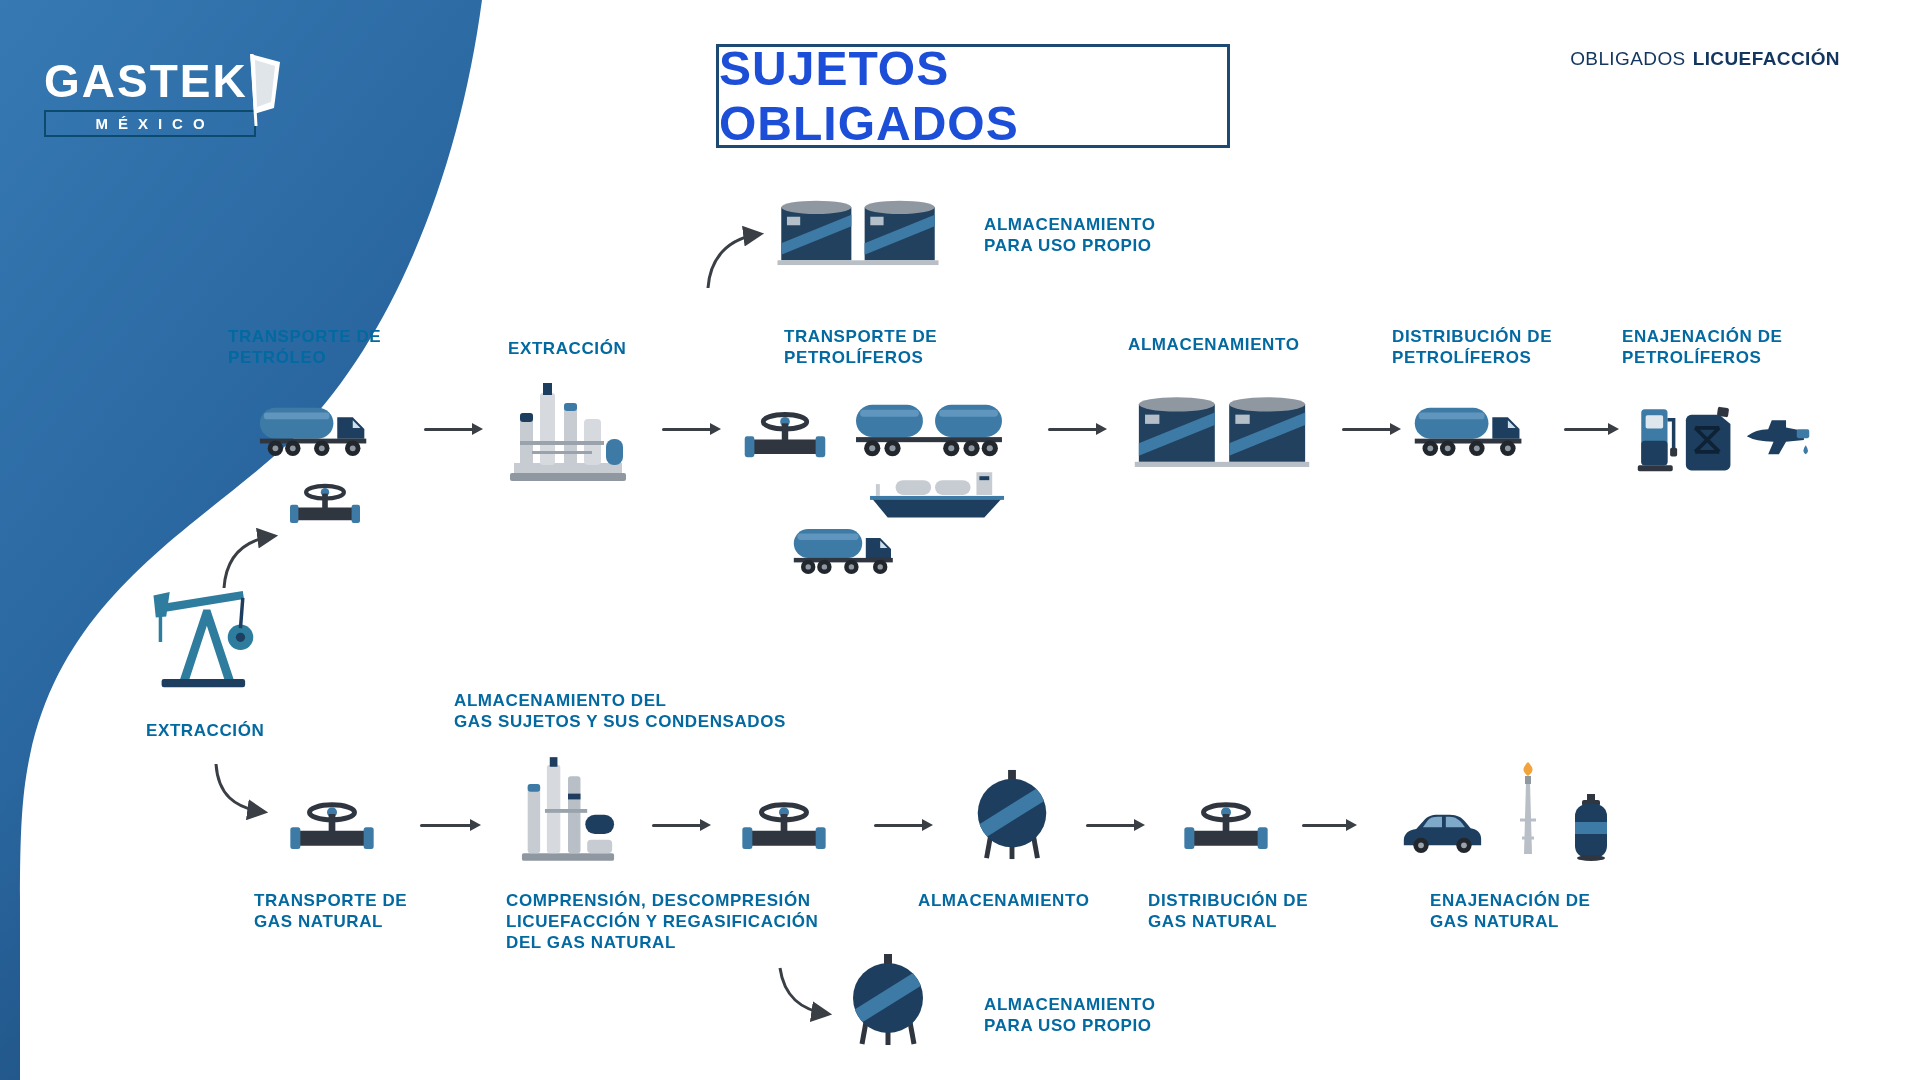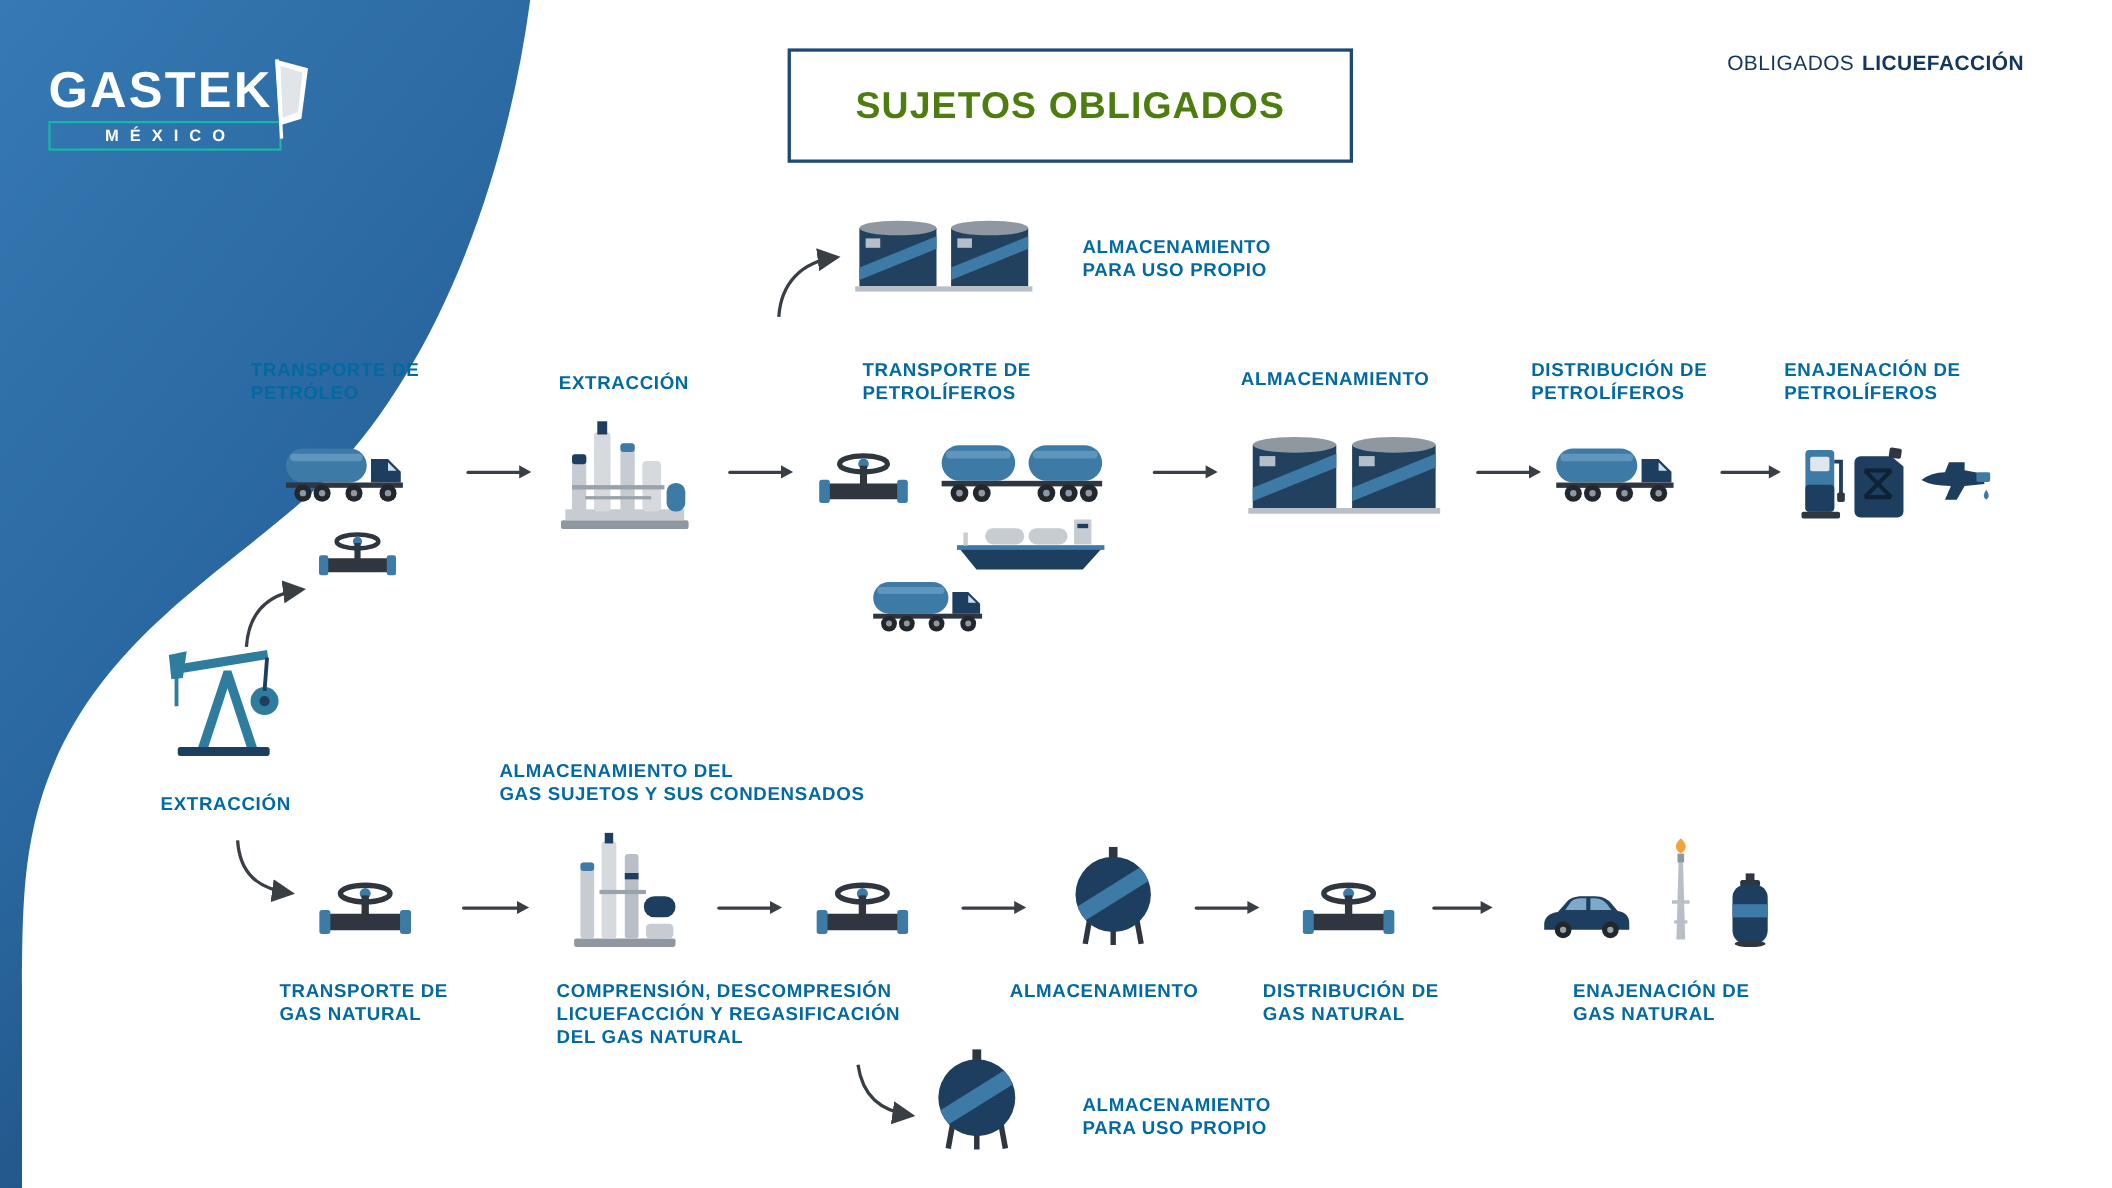--- a/index.html
+++ b/index.html
@@ -5,26 +5,26 @@
   * { margin:0; padding:0; box-sizing:border-box; }
   html,body { width:1920px; height:1080px; background:#ffffff; font-family:"Liberation Sans", sans-serif; }
   .stage { position:relative; width:1920px; height:1080px; overflow:hidden; background:#ffffff; }
 
   
   .corner-svg { position:absolute; left:0; top:0; width:1920px; height:1080px; pointer-events:none; }
 
   
   .logo { position:absolute; left:44px; top:58px; color:#ffffff; }
   .logo-name { font-size:46px; font-weight:bold; letter-spacing:2px; line-height:1; }
-  .logo-box { margin-top:6px; border:2px solid #14b8a6; padding:3px 0 3px 10px; font-size:15px; font-weight:bold; letter-spacing:10px; text-align:center; width:212px; }
+  .logo-box { margin-top:6px; border:2px solid #0c4a6e; padding:3px 0 3px 10px; font-size:15px; font-weight:bold; letter-spacing:10px; text-align:center; width:212px; }
   .logo-flag { position:absolute; left:198px; top:-8px; width:46px; height:78px; }
 
   
   .title-box { position:absolute; left:716px; top:44px; width:514px; height:104px; border:3px solid #1d4a74; background:#ffffff; display:flex; align-items:center; justify-content:center; }
-  .title-box h1 { font-size:34px; font-weight:800; color:#4d7c0f; letter-spacing:1px; }
+  .title-box h1 { font-size:48px; font-weight:800; color:#1d4ed8; letter-spacing:1px; }
 
   
   .corner-text { position:absolute; right:80px; top:48px; font-size:19px; color:#12365f; letter-spacing:.4px; }
   .corner-text .n { font-weight:normal; margin-right:7px; }
   .corner-text .b { font-weight:bold; }
 
   
   .node-label { position:absolute; font-size:17px; font-weight:bold; color:#0369a1; letter-spacing:.6px; line-height:21px; white-space:nowrap; }
 
   

